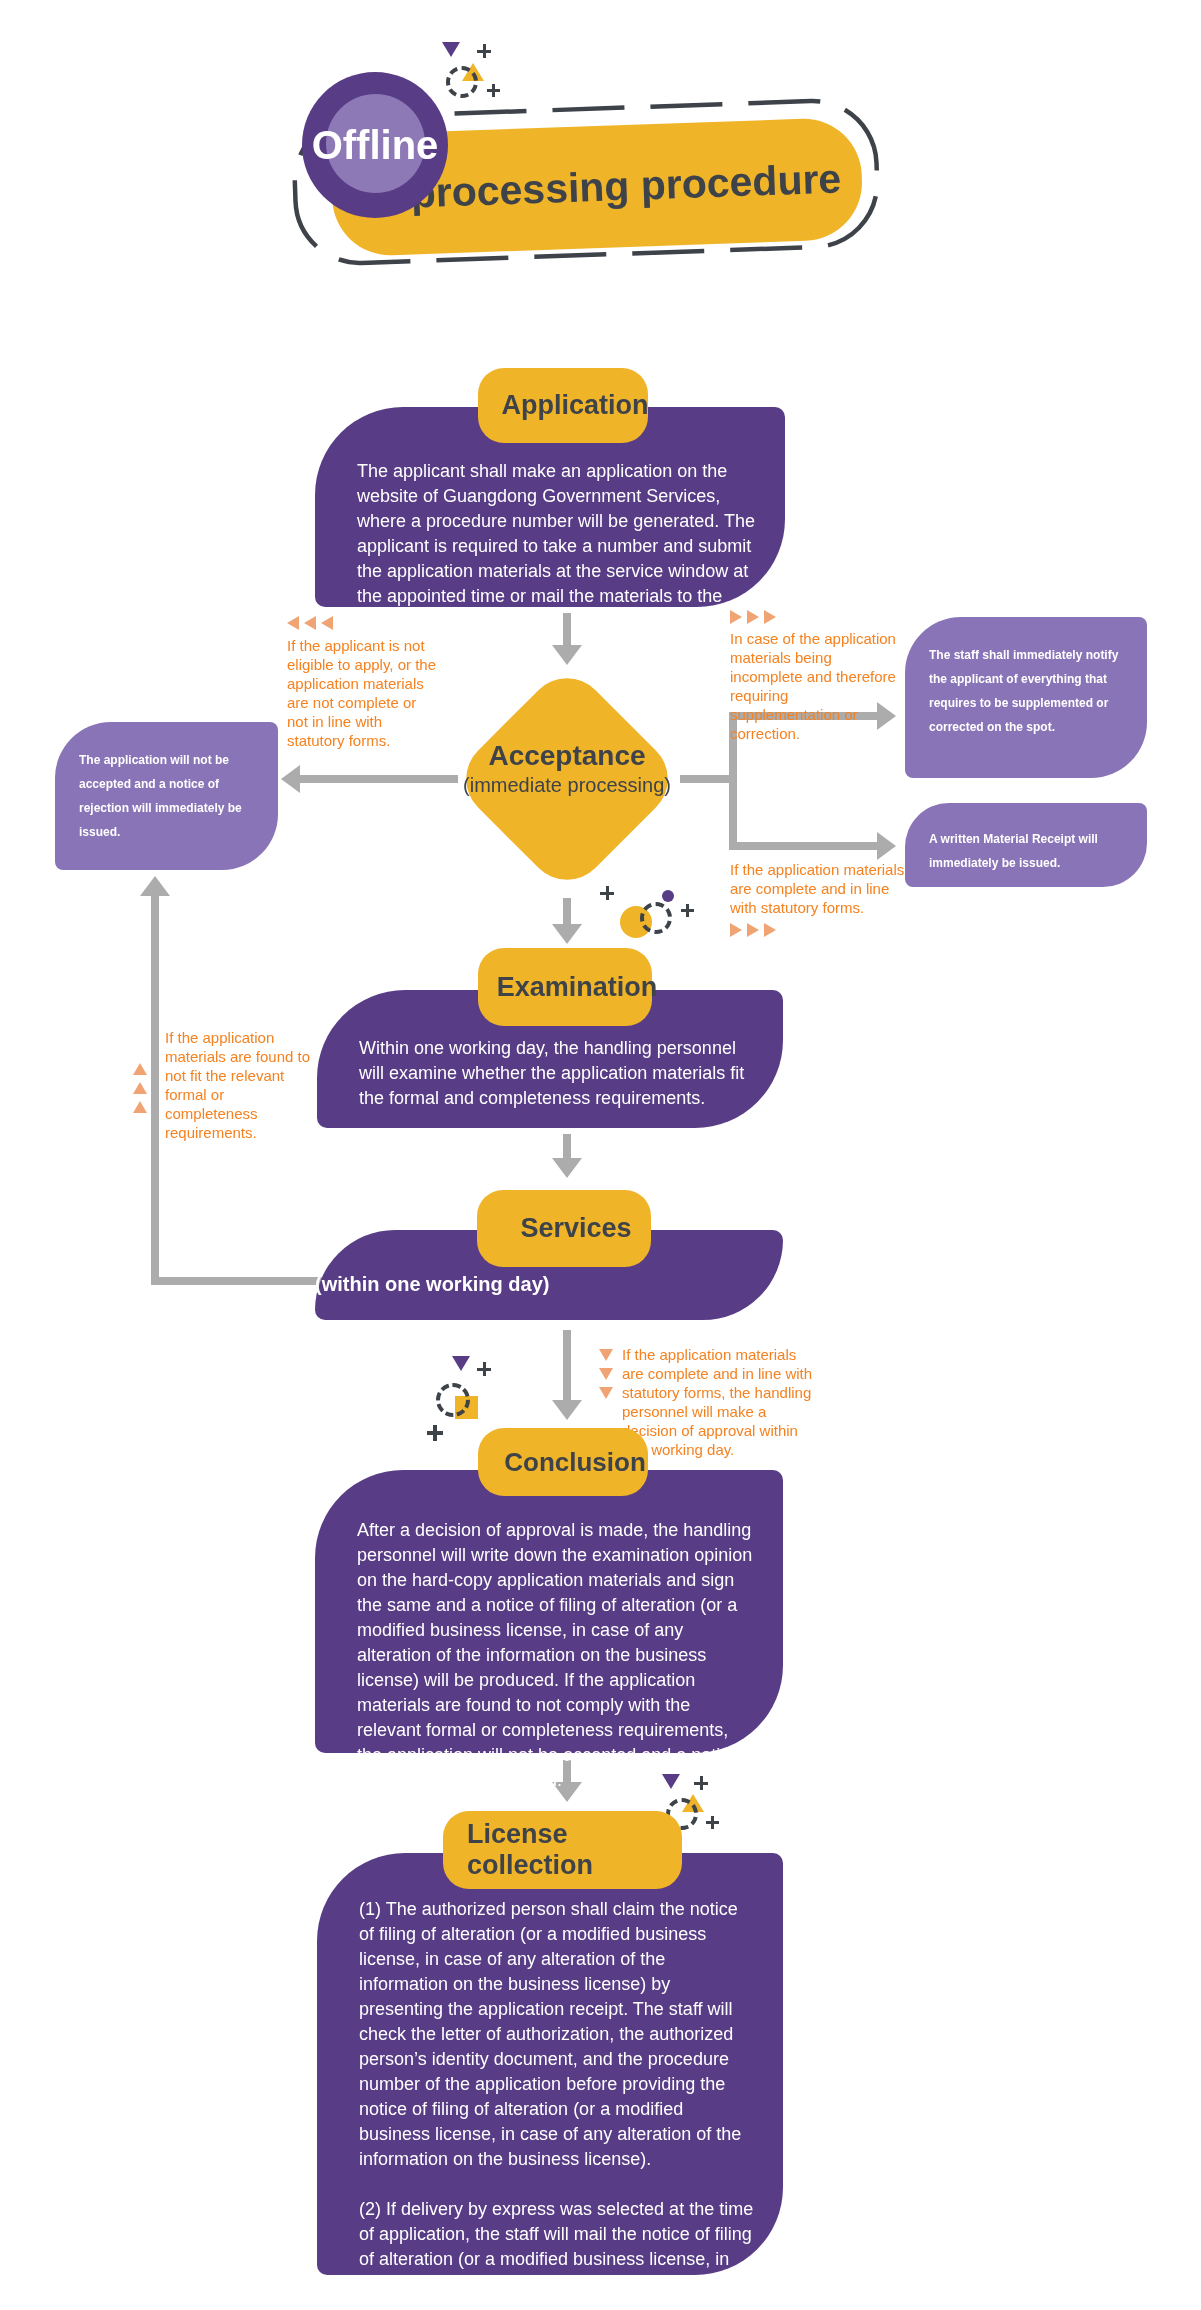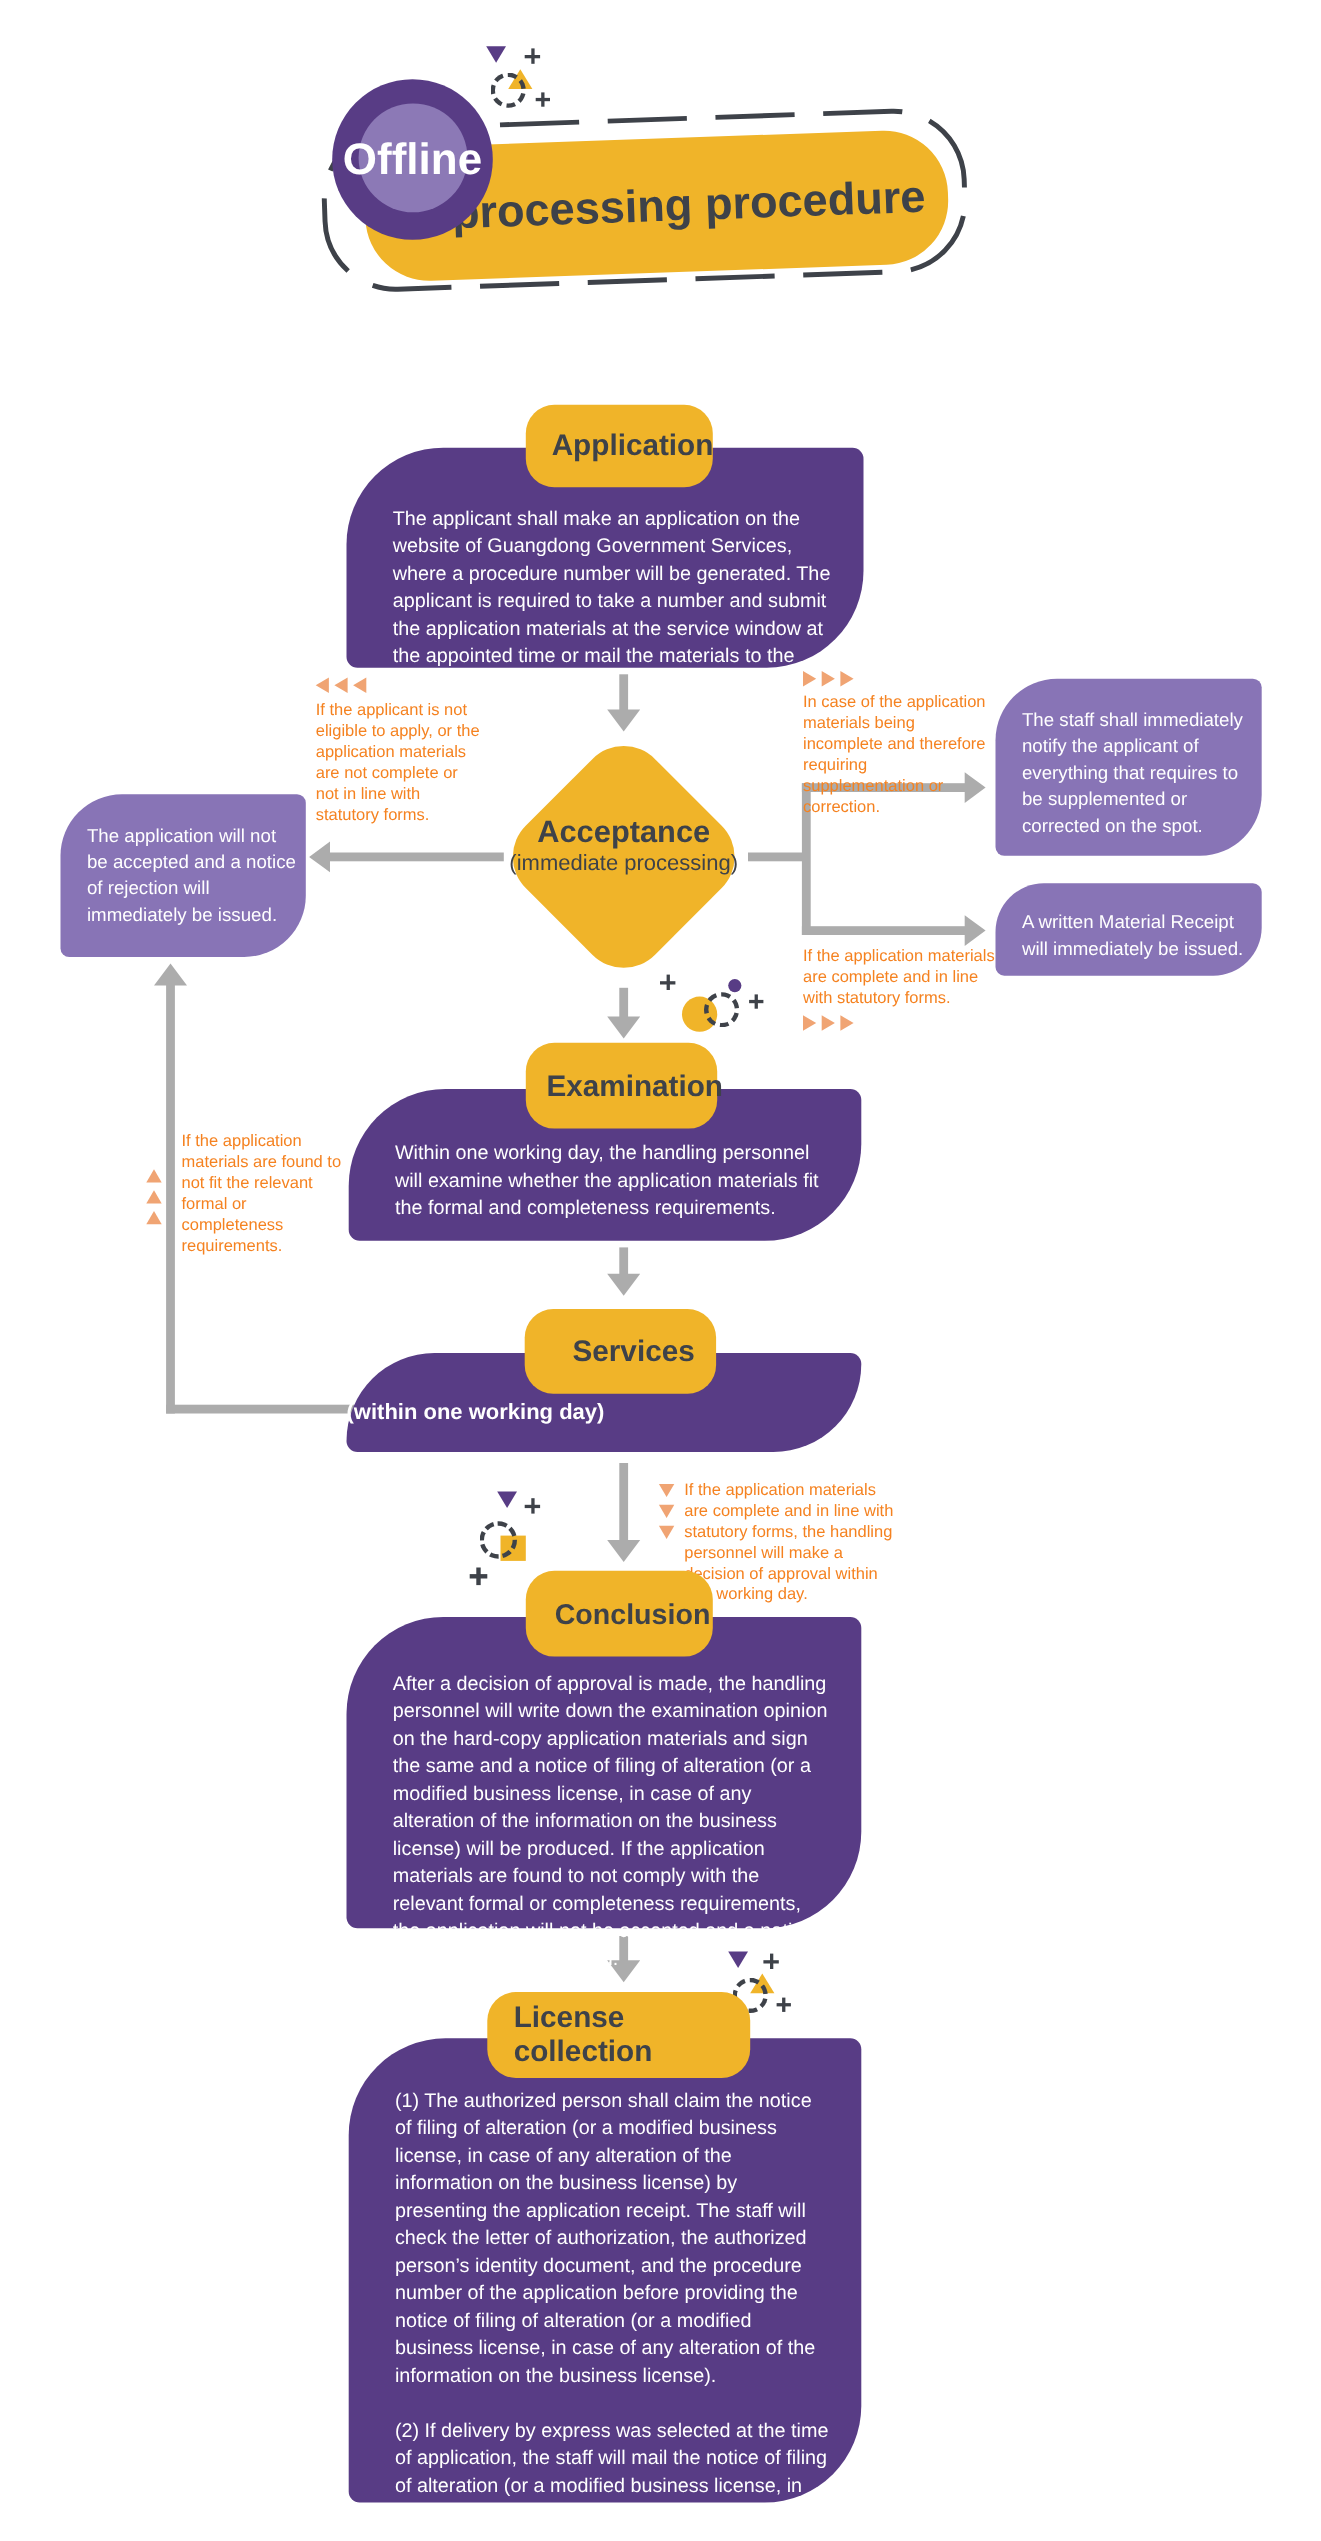--- a/index.html
+++ b/index.html
@@ -19,21 +19,21 @@
   .hdr-circle-label{left:0;top:0;width:146px;height:146px;display:flex;align-items:center;
               justify-content:center;color:#fff;font-size:40px;font-weight:bold;}
 
   
   .badge{background:#F0B429;border-radius:26px;display:flex;align-items:center;justify-content:center;
          color:#3E4249;font-weight:bold;z-index:5;padding-left:24px;}
   .box-dark{background:#583C85;color:#fff;z-index:2;}
   .box-light{background:#8874B6;color:#fff;z-index:2;}
   .box-dark p,.box-light p{margin:0;}
   .body-txt{font-size:18px;line-height:25px;}
-  .side-txt{font-size:17px;line-height:24px;}
+  .side-txt{font-size:12px;line-height:24px;font-weight:bold;}
 
   .diamond{left:484px;top:696px;width:166px;height:166px;background:#F0B429;border-radius:40px;
            transform:rotate(45deg);z-index:3;}
   .diamond-label{left:404px;top:740px;width:326px;text-align:center;z-index:4;color:#3E4249;}
   .diamond-label .t1{font-size:28px;font-weight:bold;display:block;}
   .diamond-label .t2{font-size:20px;display:block;margin-top:2px;}
 
   
   .gline{background:#ACACAC;z-index:1;}
   .ah-down{width:0;height:0;border-left:15px solid transparent;border-right:15px solid transparent;
@@ -205,21 +205,21 @@
       <div class="td"></div>
       <div class="td"></div>
   </div>
   <div class="abs annot" style="left:622px;top:1345px;width:192px;">
     <span>If the application materials are complete and in line with statutory forms, the handling personnel will make a decision of approval within one working day.</span>
   </div>
 
   <div class="abs box-dark" style="left:315px;top:1470px;width:468px;height:283px;border-radius:88px 10px 88px 10px;">
     <p class="body-txt" style="padding:48px 28px 0 42px;">After a decision of approval is made, the handling personnel will write down the examination opinion on the hard-copy application materials and sign the same and a notice of filing of alteration (or a modified business license, in case of any alteration of the information on the business license) will be produced. If the application materials are found to not comply with the relevant formal or completeness requirements, the application will not be accepted and a notice of rejection will be issued.</p>
   </div>
-  <div class="abs badge" style="left:478px;top:1428px;width:146px;height:78px;font-size:26px;">Conclusion</div>
+  <div class="abs badge" style="left:478px;top:1428px;width:146px;height:68px;font-size:26px;">Conclusion</div>
 
   <div class="abs gline" style="left:563px;top:1760px;width:8px;height:24px;"></div>
   <div class="abs ah-down" style="left:552px;top:1782px;"></div>
 
   <div class="abs tri-purple" style="left:662px;top:1774px;"></div>
   <div class="abs plus" style="left:694px;top:1776px;width:14px;height:14px;"></div>
   <div class="abs dashc" style="left:666px;top:1798px;width:24px;height:24px;"></div>
   <div class="abs tri-yellow" style="left:682px;top:1794px;"></div>
   <div class="abs plus" style="left:706px;top:1816px;width:13px;height:13px;"></div>
 

